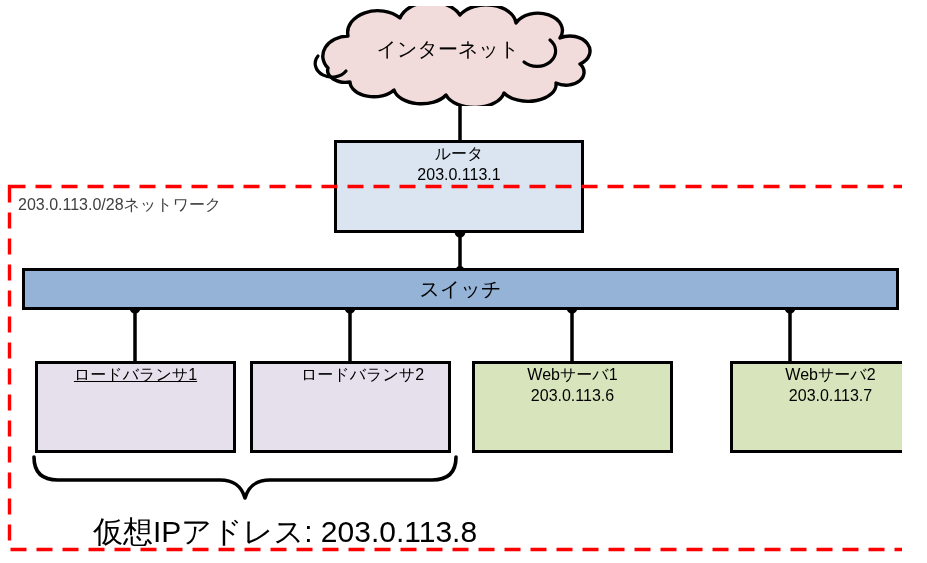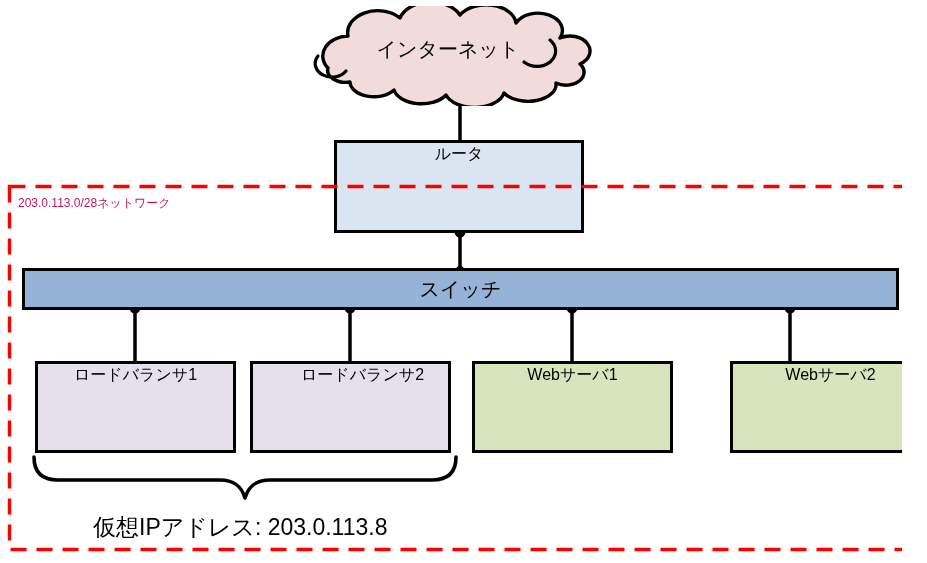--- a/index.html
+++ b/index.html
@@ -34,44 +34,44 @@
     left: 22px; top: 268px; width: 877px; height: 42px;
     background: #95B3D7;
     border: 3px solid #000000;
     display: flex; align-items: center; justify-content: center;
     font-size: 20px;
     z-index: 10;
   }
   .device { top: 361px; width: 201px; height: 92px; }
   .lb { background: #E6E0EC; }
   .ws { background: #D7E4BC; }
-  .d1 { left: 35px; }
+  .d1 { left: 35px; text-decoration: underline; }
   .d2 { left: 250px; padding-left: 24px; }
   .d3 { left: 472px; }
   .d4 { left: 730px; }
 
   
   .cloud-svg { position: absolute; left: 298px; top: 6px; z-index: 5; }
   .cloud-label {
     position: absolute; left: 298px; top: 36px; width: 300px;
     text-align: center; font-size: 20px; z-index: 6;
   }
 
   
   .boundary-svg { position: absolute; left: 0; top: 0; z-index: 20; pointer-events: none; }
   .net-label {
     position: absolute; left: 18px; top: 195px;
-    font-size: 12px; color: #be185d; z-index: 21; white-space: nowrap;
+    font-size: 16px; color: #404040; z-index: 21; white-space: nowrap;
   }
 
   
   .brace-svg { position: absolute; left: 30px; top: 454px; z-index: 10; }
   .vip-label {
     position: absolute; left: 93px; top: 512px;
-    font-size: 23px; z-index: 10; white-space: nowrap;
+    font-size: 30px; z-index: 10; white-space: nowrap;
   }
 </style>
 </head>
 <body>
 
 <div class="canvas">
 
   <svg class="layer" width="927" height="563" style="z-index:1;">
 
     <line x1="460" y1="88" x2="460" y2="145" stroke="#000000" stroke-width="3.5"></line>
@@ -104,37 +104,40 @@
          a 28,17 0 0 1 -52,-5
          a 24,15 0 0 1 -44,-8
          a 18,12 0 0 1 -22,-14 z" fill="#F2DCDB" stroke="#000000" stroke-width="3.4" stroke-linejoin="round"></path>
     <path d="M 20,50 a 16,13 0 0 0 28,15" fill="none" stroke="#000000" stroke-width="3.2" stroke-linecap="round"></path>
     <path d="M 252,34 a 17,14 0 0 1 -26,22" fill="none" stroke="#000000" stroke-width="3.2" stroke-linecap="round"></path>
   </svg>
   <div class="cloud-label">インターネット</div>
 
   <div class="box router">
     <div>ルータ</div>
+    <div>203.0.113.1</div>
   </div>
 
   <div class="switch">
     <span>スイッチ</span>
   </div>
 
   <div class="box device lb d1">
     <div>ロードバランサ1</div>
   </div>
   <div class="box device lb d2">
     <div>ロードバランサ2</div>
   </div>
   <div class="box device ws d3">
     <div>Webサーバ1</div>
+    <div>203.0.113.6</div>
   </div>
   <div class="box device ws d4">
     <div>Webサーバ2</div>
+    <div>203.0.113.7</div>
   </div>
 
   <svg class="boundary-svg" width="927" height="563">
     <rect x="9.5" y="186.5" width="906" height="363" fill="none" stroke="#FF0000" stroke-width="3.4" stroke-dasharray="16 10"></rect>
   </svg>
   <div class="net-label">203.0.113.0/28ネットワーク</div>
 
   <svg class="brace-svg" width="430" height="56" viewBox="0 0 430 56">
     <path d="M 4,3 C 4,18 12,26 28,26 L 190,26 C 203,26 211,31 215,44
          C 219,31 227,26 240,26 L 402,26 C 418,26 426,18 426,3" fill="none" stroke="#000000" stroke-width="3.6" stroke-linecap="round" stroke-linejoin="round"></path>

